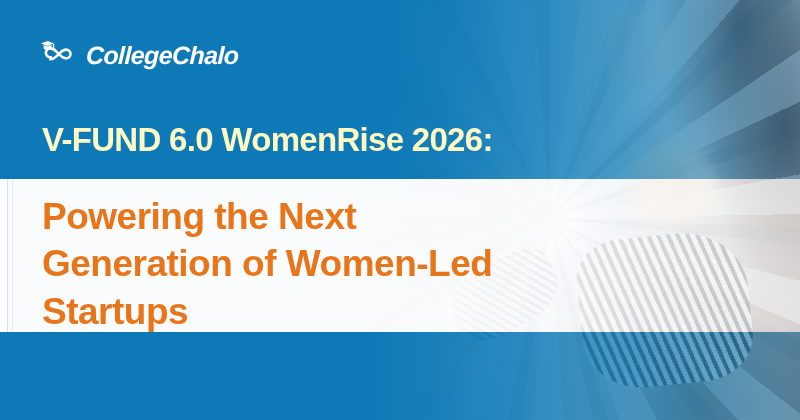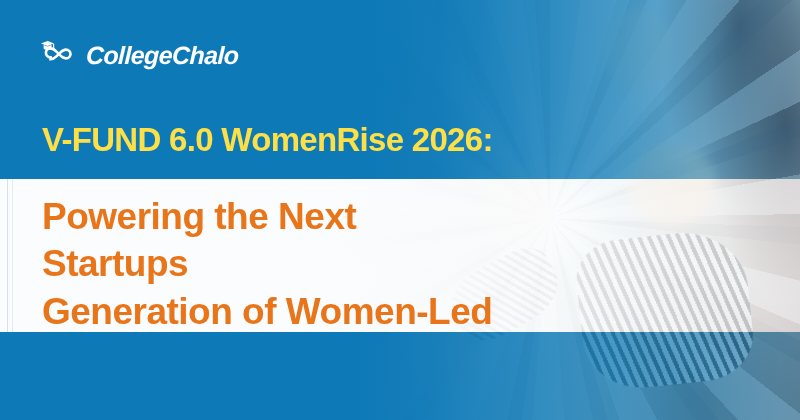--- a/index.html
+++ b/index.html
@@ -166,21 +166,21 @@
     font-style: italic;
     transform: skewX(-2deg);
     white-space: nowrap;
   }
 
   
   .headline {
     position: absolute;
     left: 42px;
     top: 122px;
-    color: #fde047;
+    color: #fef9c3;
     font-size: 33px;
     font-weight: 700;
     letter-spacing: -0.7px;
     line-height: 1.12;
     white-space: nowrap;
   }
 
   .subhead {
     position: absolute;
     left: 42px;
@@ -232,17 +232,17 @@
         </g>
       </svg>
     </span>
     <span class="logo-text">CollegeChalo</span>
   </div>
 
   <div class="headline">V-FUND 6.0 WomenRise 2026:</div>
 
   <div class="subhead">
     <span class="ln">Powering the Next</span>
+    <span class="ln">Generation of Women-Led</span>
     <span class="ln">Startups</span>
-    <span class="ln">Generation of Women-Led</span>
   </div>
 
 </div>
 
 </body></html>

